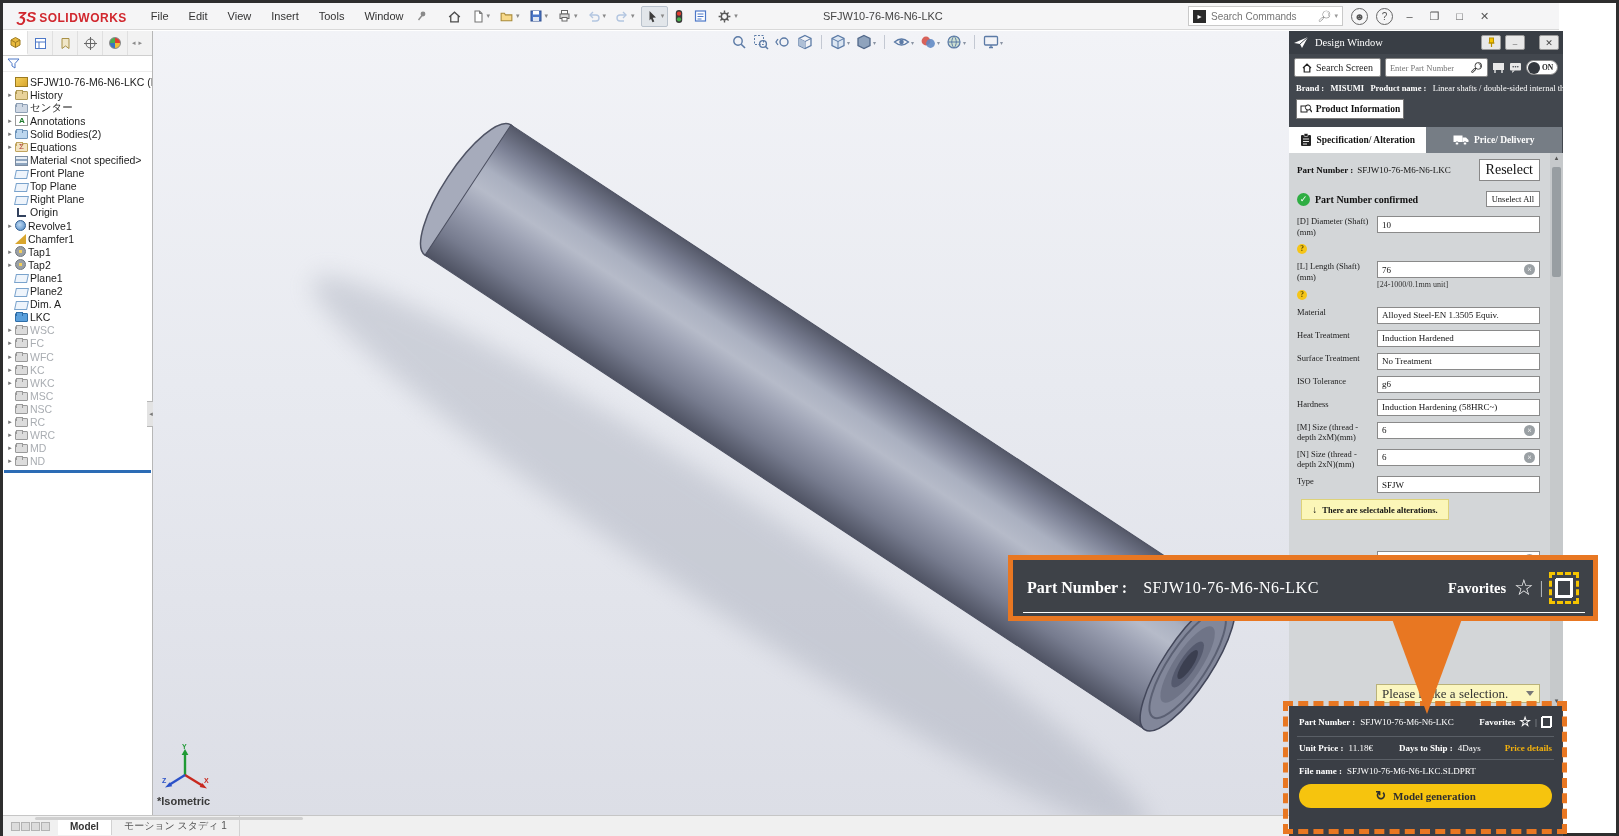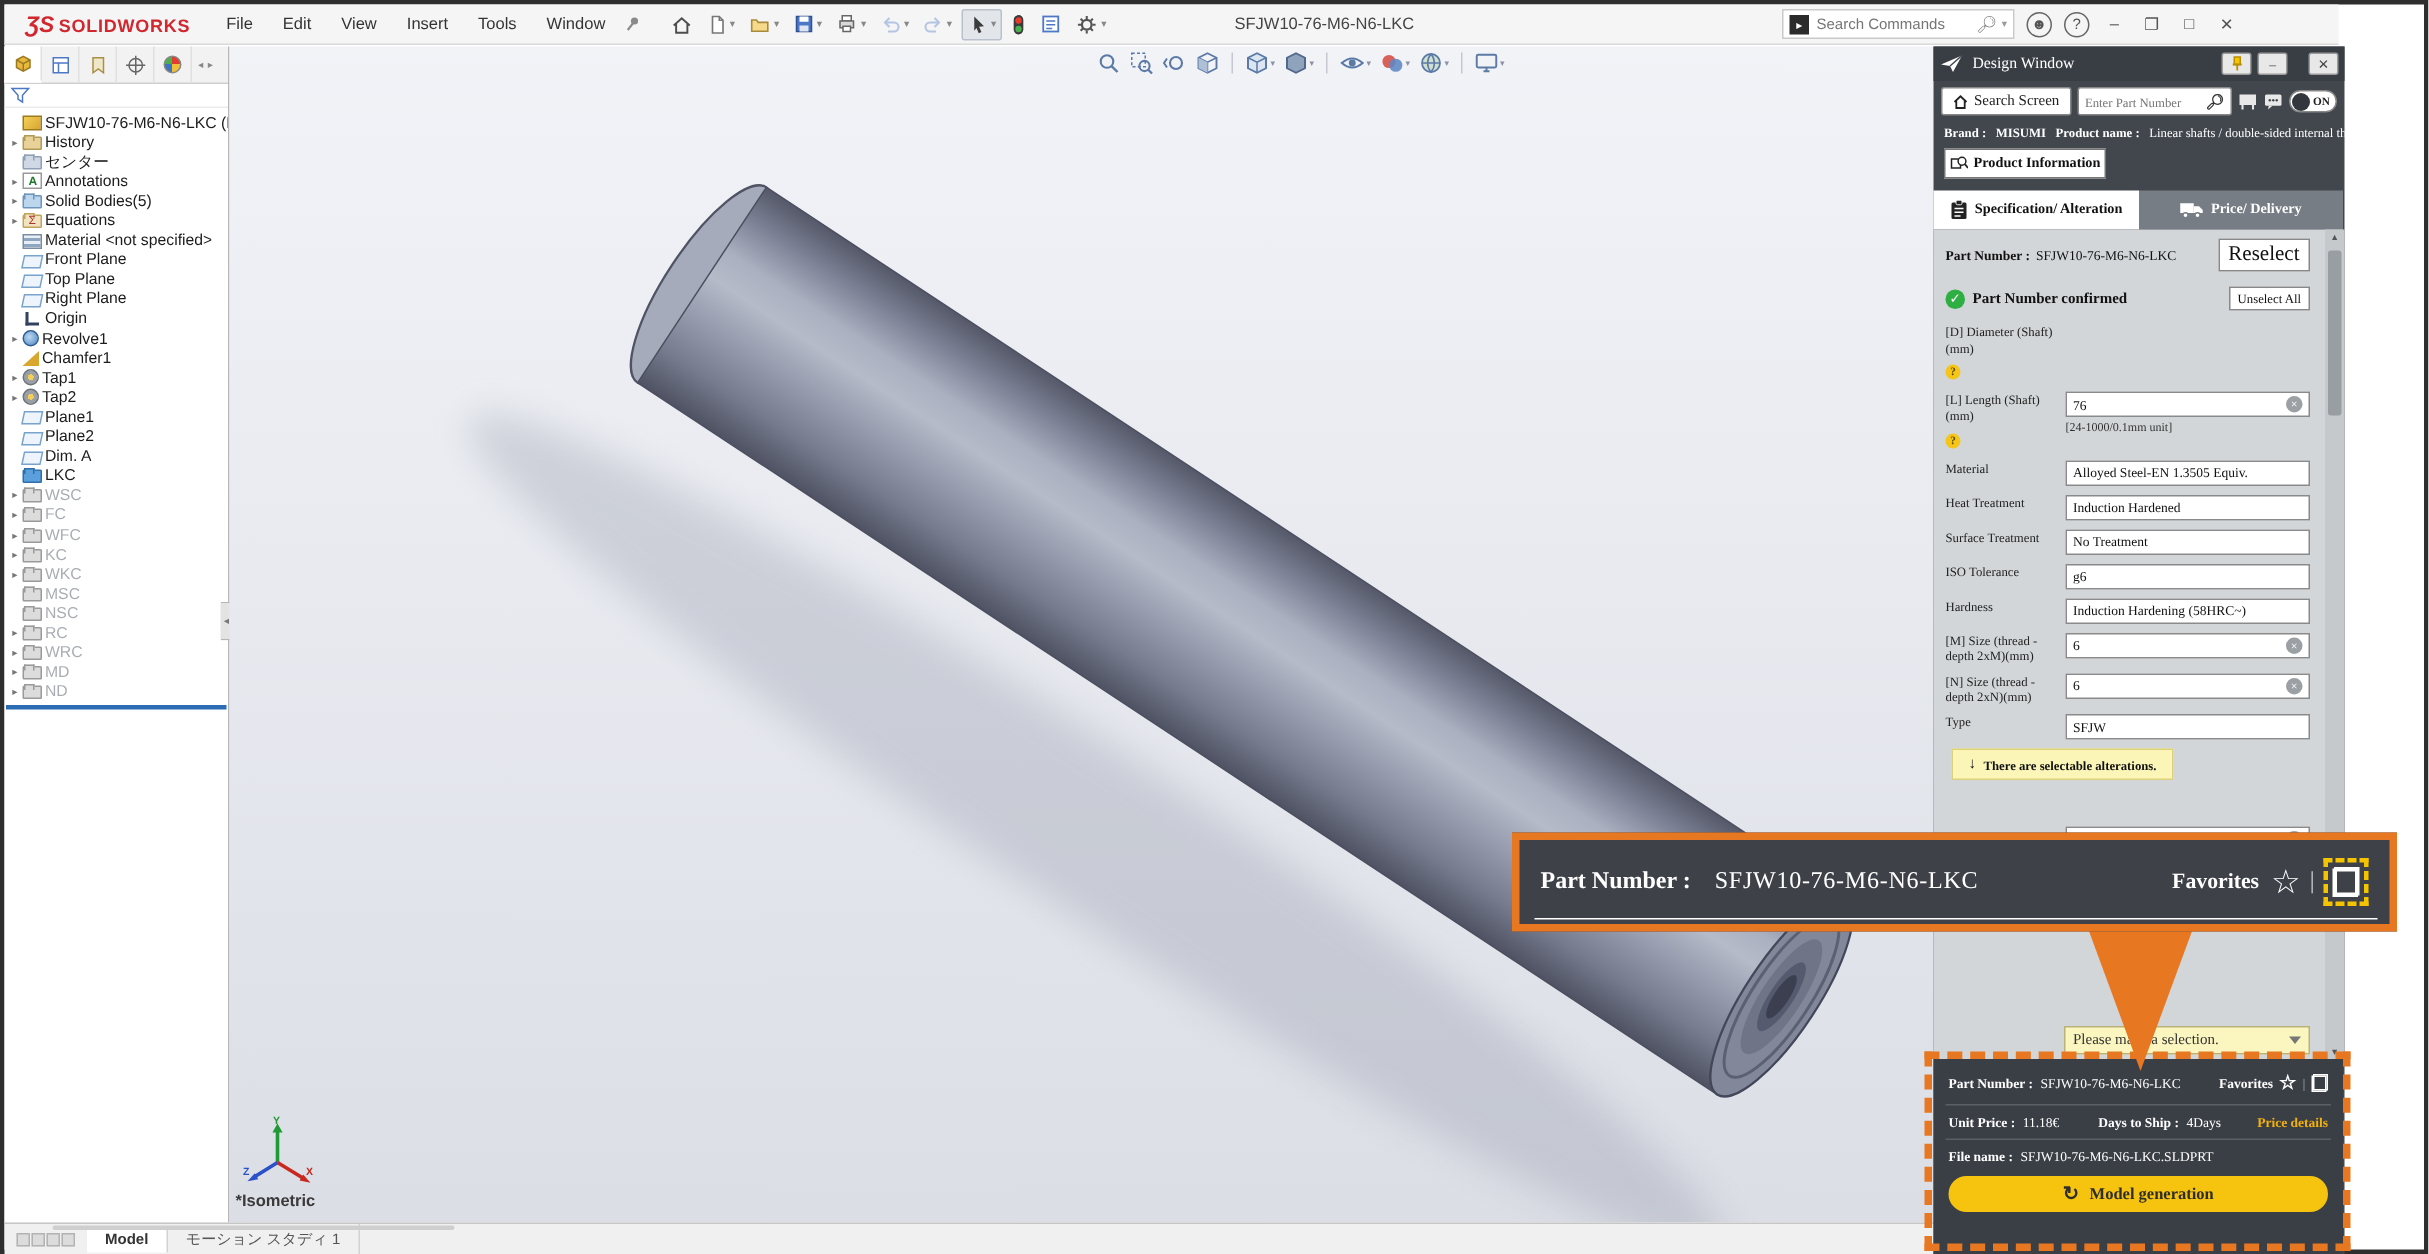--- a/index.html
+++ b/index.html
@@ -116,21 +116,21 @@
 .finput{background:#fff;border:1px solid #8a8a8a;height:17px;display:flex;align-items:center;padding:0 4px;position:relative}
 .fval{font-size:9px;color:#111;white-space:nowrap;overflow:hidden;flex:1}
 .clearicon{width:11px;height:11px;border-radius:50%;background:#9aa0a4;color:#fff;font-size:8px;line-height:11px;text-align:center;flex:none}
 .fhint{font-size:8px;color:#333;margin-top:2px}
 .banner{margin:2px 0 0 4px;width:148px;background:#fbf6b8;border:1px solid #ddd27a;display:flex;align-items:center;justify-content:center;gap:5px;height:21px;font-size:8.5px;font-weight:bold;color:#111}
 .banner .dar{font-weight:bold;font-size:10px}
 .lkcrow{margin-top:31px;display:flex}
 .lkcrow .sp{width:80px;flex:none}
 .selrow{margin-top:116px;display:flex}
 .selrow .sp{width:79px;flex:none}
-.selbox{flex:1;background:#fbf6bf;border:1px solid #b9b27a;height:19px;display:flex;align-items:center;padding:0 5px;font-size:10px;color:#333}
+.selbox{flex:1;background:#fbf6bf;border:1px solid #b9b27a;height:19px;display:flex;align-items:center;padding:0 5px;font-size:13px;color:#333}
 .selbox .chev{margin-left:auto;width:0;height:0;border-left:4px solid transparent;border-right:4px solid transparent;border-top:5px solid #777}
 .dw-scroll{position:absolute;right:0;top:122px;width:13px;height:553px;background:#c6c9cb}
 .dw-scroll .thumb{position:absolute;left:2px;top:14px;width:9px;height:110px;background:#989ea2;border-radius:2px}
 .dw-scroll .sarr{position:absolute;left:0;width:13px;font-size:7px;color:#555;text-align:center}
 
 .summary{position:absolute;left:0;top:675px;width:273px;height:130px;background:#3a3e45;padding:8px 10px 0 10px;color:#fff}
 .srow{display:flex;align-items:center;font-size:9px;font-weight:bold}
 .srow .val{font-weight:normal;margin-left:5px}
 .srow .fav{margin-left:auto}
 .star{font-size:13px;margin-left:4px;color:#fff}
@@ -332,21 +332,21 @@
           <span class="tlabel">センター</span>
         </div>
         <div class="trow">
           <span class="tarrow">▸</span>
           <span class="tico i-annotations"></span>
           <span class="tlabel">Annotations</span>
         </div>
         <div class="trow">
           <span class="tarrow">▸</span>
           <span class="tico i-solid"></span>
-          <span class="tlabel">Solid Bodies(5)</span>
+          <span class="tlabel">Solid Bodies(2)</span>
         </div>
         <div class="trow">
           <span class="tarrow">▸</span>
           <span class="tico i-equations"></span>
           <span class="tlabel">Equations</span>
         </div>
         <div class="trow">
           <span class="tarrow"></span>
           <span class="tico i-material"></span>
           <span class="tlabel">Material &lt;not specified&gt;</span>
@@ -684,20 +684,25 @@
         <span class="reselect">Reselect</span>
       </div>
       <div class="dw-row2">
         <span class="chk">✓</span>
         <span class="confirmed">Part Number confirmed</span>
         <span class="unselect">Unselect All</span>
       </div>
       <div class="fields">
           <div class="frow">
             <div class="flabwrap"><div class="flabel">[D] Diameter (Shaft) (mm)</div><span class="qicon">?</span></div>
+            <div class="fright">
+              <div class="finput">
+                <span class="fval">10</span>
+              </div>
+            </div>
           </div>
           <div class="frow">
             <div class="flabwrap"><div class="flabel">[L] Length (Shaft)(mm)</div><span class="qicon">?</span></div>
             <div class="fright">
               <div class="finput">
                 <span class="fval">76</span>
                 <span class="clearicon">×</span>
               </div>
               <div class="fhint">[24-1000/0.1mm unit]</div>
             </div>

